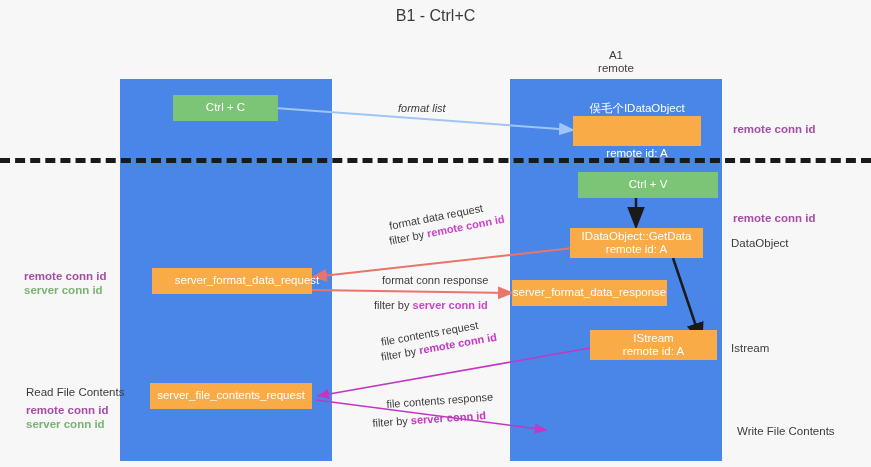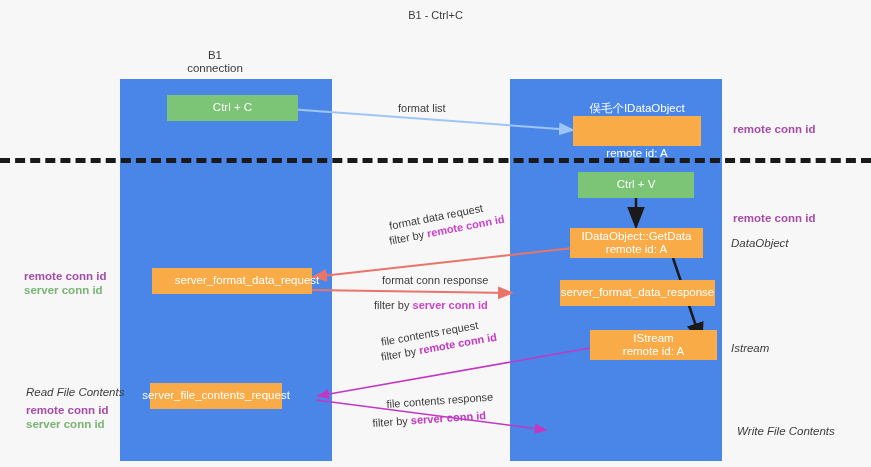--- a/index.html
+++ b/index.html
@@ -10,21 +10,21 @@
     color:#3c3c3c;
     overflow:hidden;
     position:relative;
   }
   #stage{position:absolute;left:0;top:0;width:871px;height:467px;}
   .abs{position:absolute;}
 
   
   .title{
     width:100%;text-align:center;top:6px;left:0;
-    font-size:11px;line-height:19px;color:#3c3c3c;
+    font-size:16px;line-height:19px;color:#3c3c3c;
   }
 
   
   .col-caption{
     font-size:11.5px;line-height:13px;text-align:center;color:#3c3c3c;
   }
 
   
   .lane{background:#4a86e8;}
 
@@ -42,21 +42,21 @@
     color:#ffffff;font-size:11.5px;line-height:13.5px;
     text-align:center;padding:2px 4px;
   }
   .node.orange{background:#f9ab48;}
   .node.green{background:#7cc576;}
 
   
   .ann{font-size:11.5px;line-height:14px;}
   .ann.purple{color:#a64ca6;font-weight:bold;}
   .ann.green{color:#79b473;font-weight:bold;}
-  .ann.dark{color:#3c3c3c;font-style:italic;}
+  .ann.dark{color:#3c3c3c;}
   .ann.right{text-align:left;}
   .ann.leftal{text-align:left;}
 
   
   .elabel{font-size:11px;line-height:13px;color:#3c3c3c;white-space:nowrap;}
   .elabel .hl-purple{color:#cc44cc;font-weight:bold;}
   .elabel .hl-magenta{color:#c238c2;font-weight:bold;}
   .rot-a{transform:rotate(-11deg);transform-origin:left top;}
   .rot-b{transform:rotate(-10deg);transform-origin:left top;}
 
@@ -64,23 +64,23 @@
 </style>
 </head>
 <body>
 
 <div id="stage">
 
   <div class="abs title">
     <div>B1 - Ctrl+C</div>
   </div>
 
-  <div class="abs col-caption" style="left:155px;top:49px;width:120px;">
-    <div>B1</div>
-    <div>connection</div>
+  <div class="abs col-caption" style="left:556px;top:49px;width:120px;">
+    <div>A1</div>
+    <div>remote</div>
   </div>
 
   <div class="abs lane" style="left:120px;top:79px;width:212px;height:382px;"></div>
   <div class="abs lane" style="left:510px;top:79px;width:212px;height:382px;"></div>
 
   <svg class="edges" viewBox="0 0 871 467">
     <defs>
       <marker id="ah-blue" markerWidth="9" markerHeight="9" refX="7" refY="3.2" orient="auto">
         <path d="M0,0 L8,3.2 L0,6.4 Z" fill="#9fc5f8"></path>
       </marker>
@@ -105,57 +105,57 @@
 
     <path d="M673,258 L700,338" stroke="#1a1a1a" stroke-width="2.5" fill="none" marker-end="url(#ah-black)"></path>
 
     <path d="M590,348 L318,396" stroke="#c238c2" stroke-width="1.6" fill="none" marker-end="url(#ah-mag)"></path>
 
     <path d="M316,400 L546,430" stroke="#c238c2" stroke-width="1.6" fill="none" marker-end="url(#ah-mag)"></path>
   </svg>
 
   <div class="abs divider"></div>
 
-  <div class="abs node green" style="left:167px;top:95px;width:131px;height:26px;">
+  <div class="abs node green" style="left:173px;top:95px;width:105px;height:26px;">
     <span>Ctrl + C</span>
   </div>
 
   <div class="abs node orange" style="left:573px;top:116px;width:128px;height:30px;gap:32px;">
     <span>俣⽑个IDataObject</span>
     <span>remote id: A</span>
   </div>
 
-  <div class="abs node green" style="left:578px;top:172px;width:116px;height:26px;">
+  <div class="abs node green" style="left:578px;top:172px;width:140px;height:26px;">
     <span>Ctrl + V</span>
   </div>
 
   <div class="abs node orange" style="left:570px;top:228px;width:133px;height:30px;">
     <span>IDataObject::GetData</span>
     <span>remote id: A</span>
   </div>
 
   <div class="abs node orange" style="left:152px;top:268px;width:160px;height:26px;padding-left:34px;">
     <span>server_format_data_request</span>
   </div>
 
-  <div class="abs node orange" style="left:512px;top:280px;width:155px;height:26px;margin-left:48px;">
+  <div class="abs node orange" style="left:512px;top:280px;width:155px;height:26px;">
     <span>server_format_data_response</span>
   </div>
 
   <div class="abs node orange" style="left:590px;top:330px;width:127px;height:30px;">
     <span>IStream</span>
     <span>remote id: A</span>
   </div>
 
-  <div class="abs node orange" style="left:150px;top:383px;width:132px;height:26px;justify-content:center;">
+  <div class="abs node orange" style="left:150px;top:383px;width:162px;height:26px;justify-content:center;">
     <span>server_file_contents_request</span>
   </div>
 
 
-  <div class="abs elabel" style="left:398px;top:102px;">format list</div>
+  <div class="abs elabel" style="left:398px;top:102px;font-style:italic;">format list</div>
 
   <div class="abs" style="left:388px;top:220px;">
     <div class="elabel rot-a">format data request</div>
     <div class="elabel rot-a" style="margin-top:2px;">
       <span>filter by </span><span class="hl-purple">remote conn id</span>
     </div>
   </div>
 
   <div class="abs elabel" style="left:382px;top:274px;">format conn response</div>
   <div class="abs elabel" style="left:374px;top:299px;">

